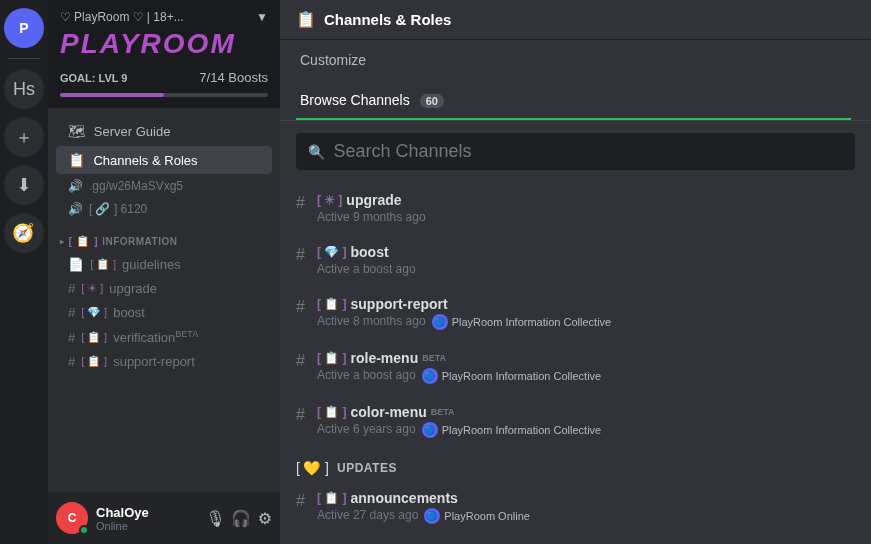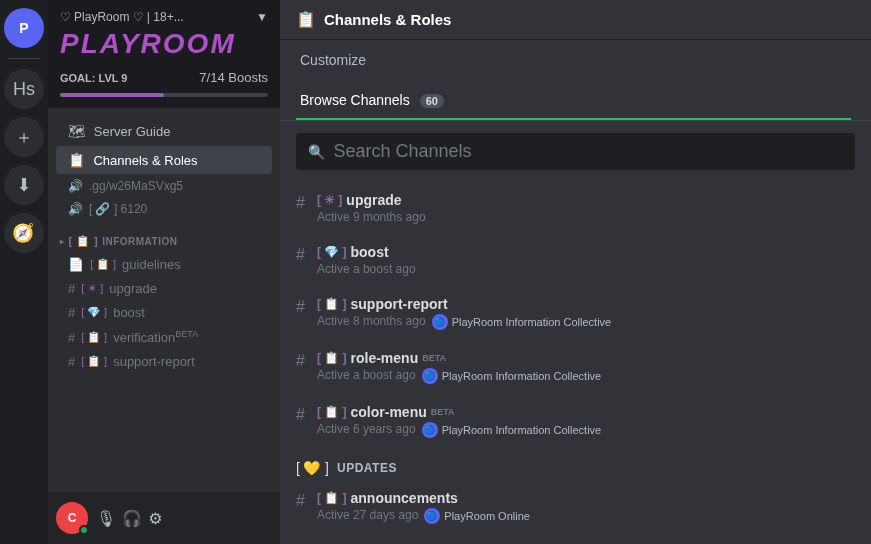--- a/index.html
+++ b/index.html
@@ -446,20 +446,24 @@
       <span style="color:#8b6a9c;font-size:11px;">[ 📋 ]</span>
       <span>support-report</span>
     </div>
   </div>
 
   <div class="sidebar-footer">
     <div class="avatar-small">
       <span>C</span>
       <div class="status-dot"></div>
     </div>
+    <div class="user-info">
+      <div class="username-small">ChalOye</div>
+      <div class="status-text-small">Online</div>
+    </div>
     <div class="footer-icons">
       <span class="footer-icon">🎙</span>
       <span class="footer-icon">🎧</span>
       <span class="footer-icon">⚙</span>
     </div>
   </div>
 </div>
 
 <div class="main-content">
   <div class="main-header">

